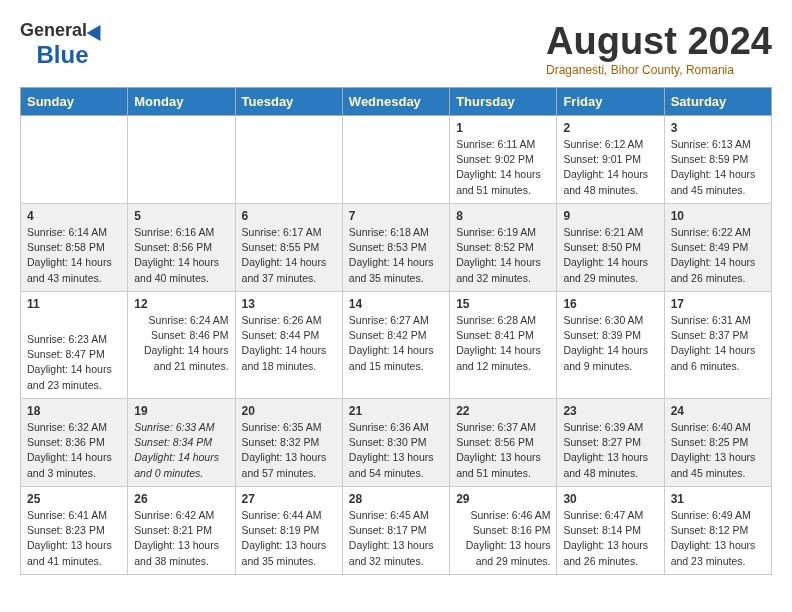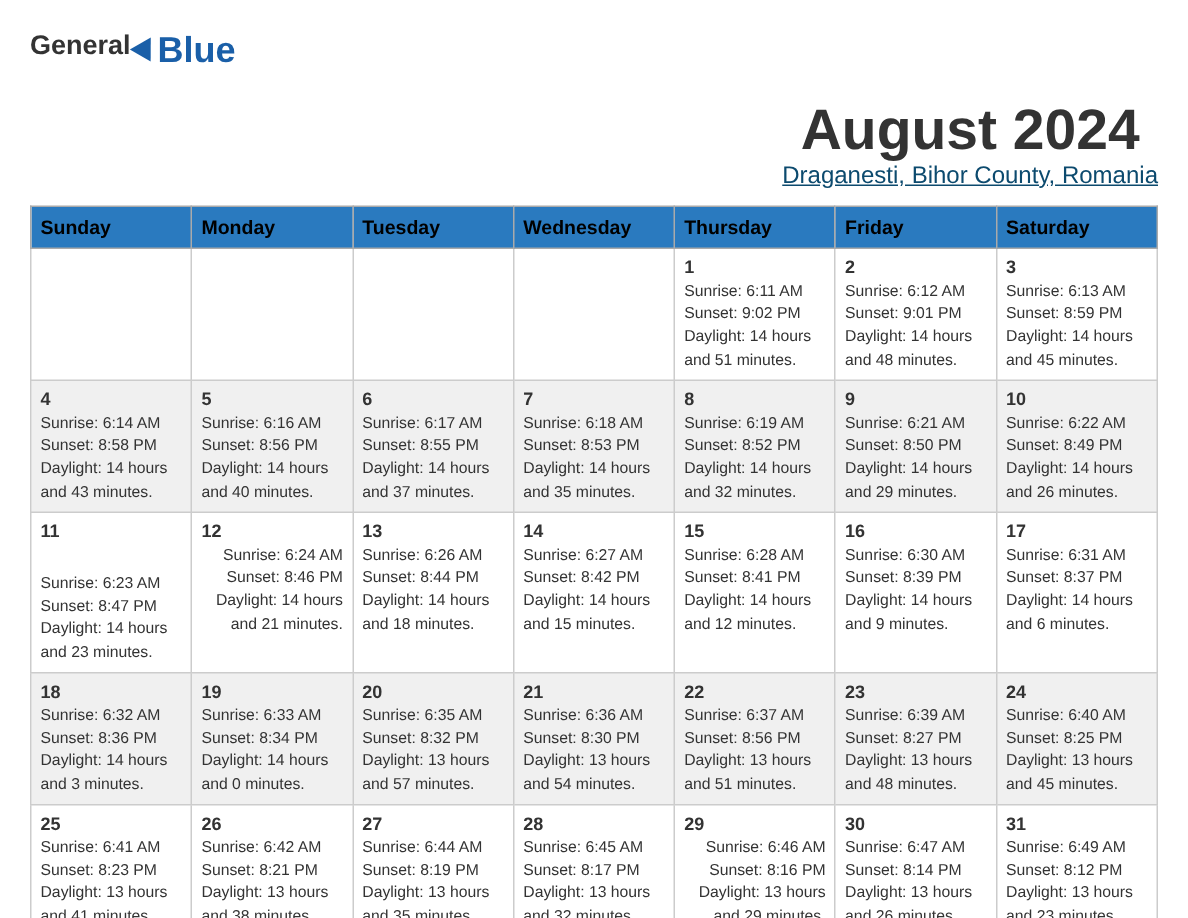--- a/index.html
+++ b/index.html
@@ -11,22 +11,22 @@
       padding: 20px;
     }
     .header {
       display: flex;
       justify-content: space-between;
       align-items: flex-start;
       margin-bottom: 10px;
     }
     .logo {
       display: flex;
-      flex-direction: row;
-      align-items: flex-start;
+      flex-direction: column;
+      align-items: center;
     }
     .logo-text {
       display: flex;
       align-items: center;
     }
     .logo-general {
       font-size: 18px;
       font-weight: bold;
       color: #333;
     }
@@ -39,40 +39,38 @@
       width: 0;
       height: 0;
       border-left: 8px solid transparent;
       border-right: 8px solid transparent;
       border-bottom: 14px solid #1a5fa8;
       margin-left: 2px;
       transform: rotate(30deg);
       display: inline-block;
     }
     .title-block {
-      text-align: center;
-      margin-top: 46px;
+      text-align: left;
     }
     .month-year {
       font-size: 38px;
       font-weight: bold;
       color: #333;
     }
     .location {
-      font-size: 16px;
-      color: #0c4a6e;
-      text-decoration: underline;
+      font-size: 12px;
+      color: #a16207;
     }
     .calendar {
       width: 100%;
       border-collapse: collapse;
     }
     .calendar th {
       background-color: #2a7abf;
-      color: #000000;
+      color: #fef9c3;
       text-align: left;
       padding: 6px 6px;
       font-size: 13px;
       border: 1px solid #aaa;
     }
     .calendar td {
       vertical-align: top;
       padding: 5px 6px;
       border: 1px solid #ccc;
       width: calc(100% / 7);
@@ -266,21 +264,21 @@
       <tr>
         <td>
           <div class="day-number">18</div>
           <div class="day-info" style="white-space: pre-line;">Sunrise: 6:32 AM
 Sunset: 8:36 PM
 Daylight: 14 hours
 and 3 minutes.</div>
         </td>
         <td>
           <div class="day-number">19</div>
-          <div class="day-info" style="white-space: pre-line;">Sunrise: 6:33 AM
+          <div class="day-info" style="white-space: pre-line; font-style: italic;">Sunrise: 6:33 AM
 Sunset: 8:34 PM
 Daylight: 14 hours
 and 0 minutes.</div>
         </td>
         <td>
           <div class="day-number">20</div>
           <div class="day-info" style="white-space: pre-line;">Sunrise: 6:35 AM
 Sunset: 8:32 PM
 Daylight: 13 hours
 and 57 minutes.</div>

